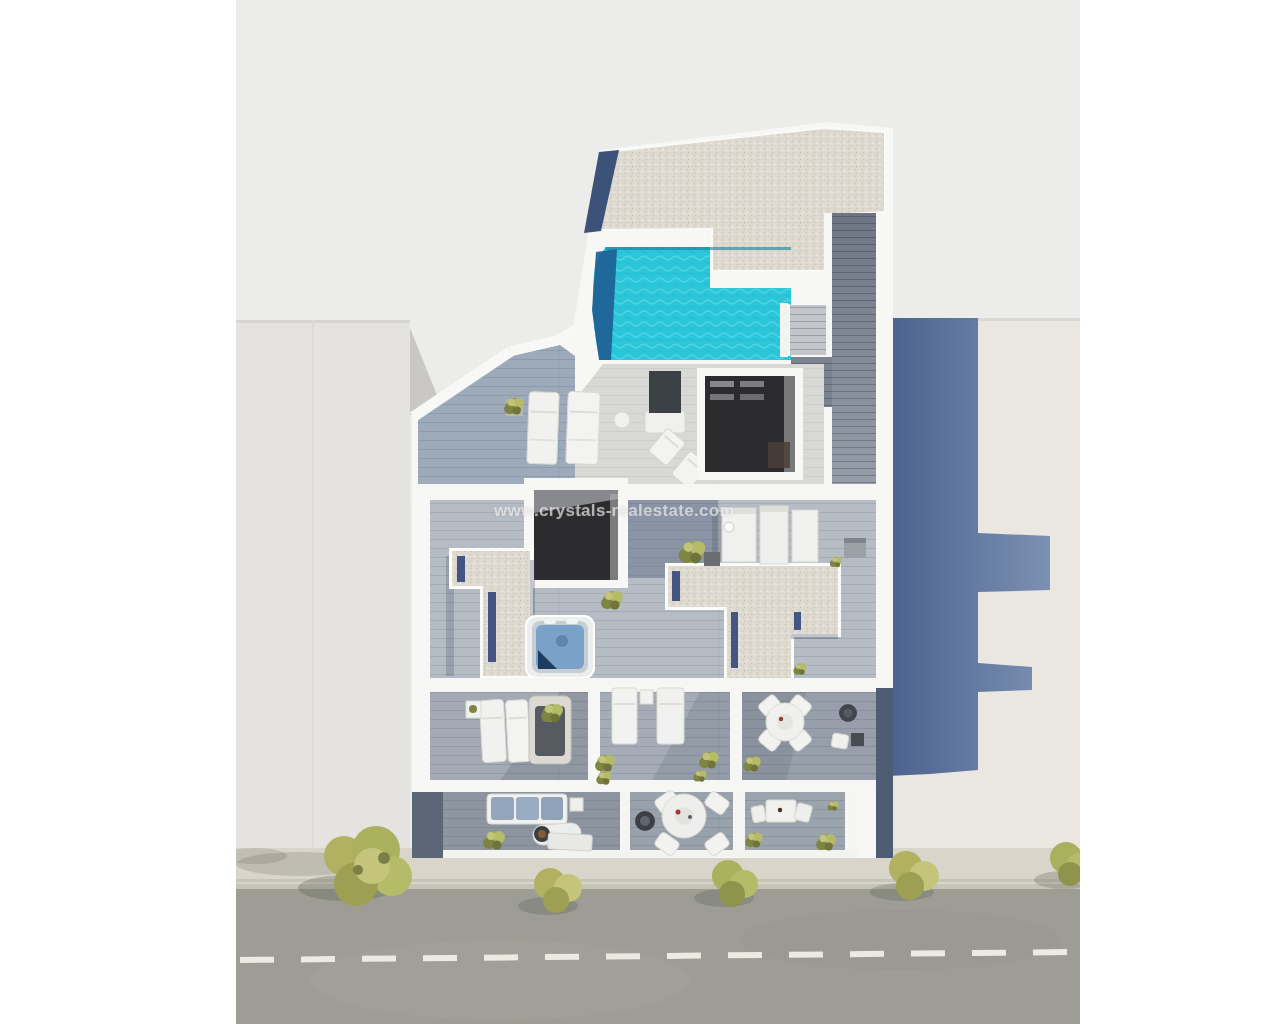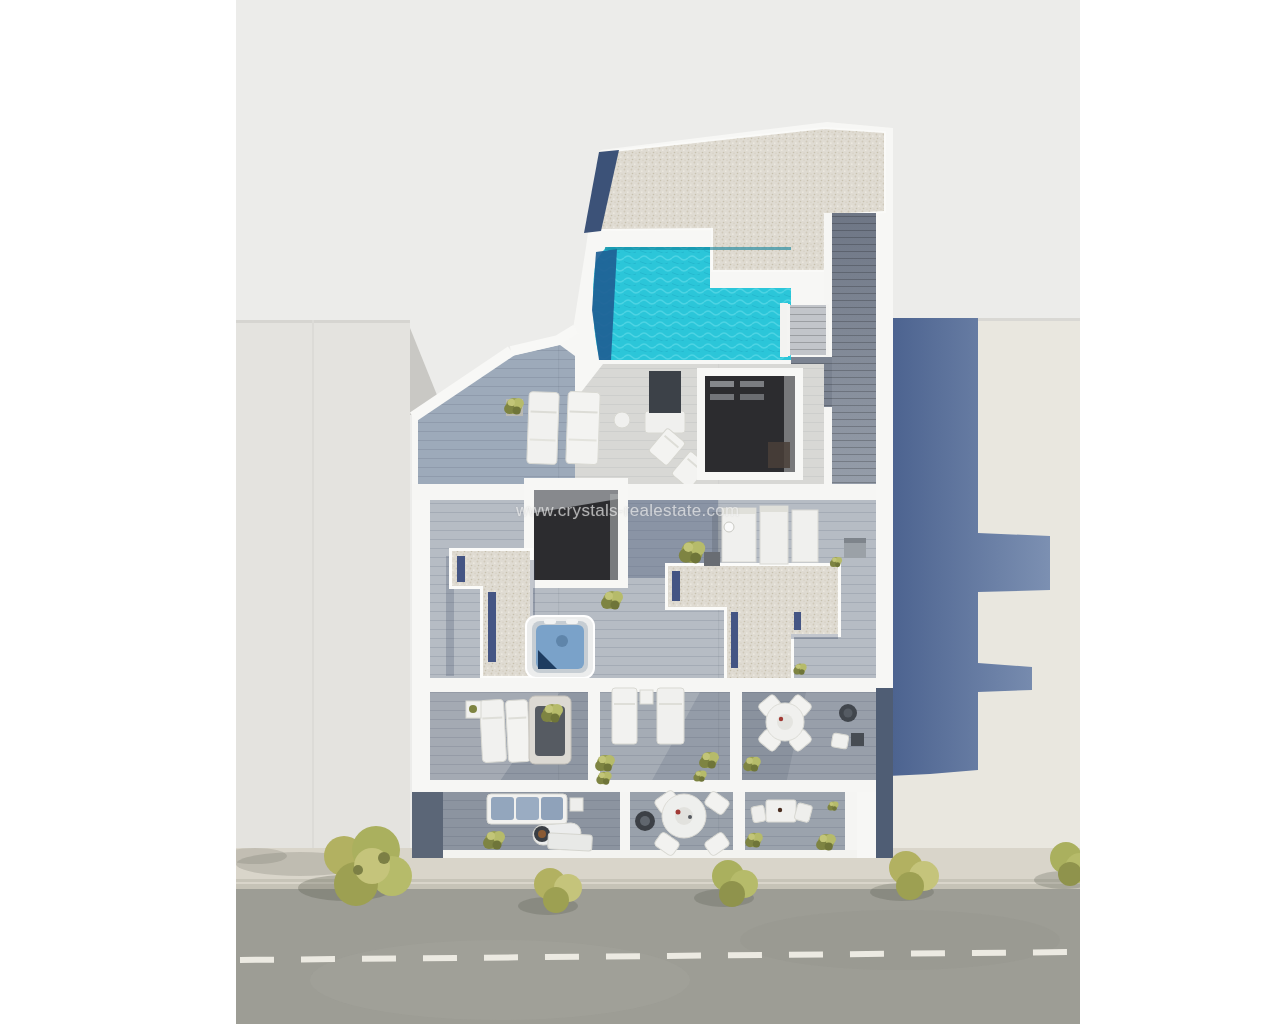--- a/index.html
+++ b/index.html
@@ -1,20 +1,20 @@
 <!DOCTYPE html>
 <html><head>
 <meta charset="utf-8">
 <style>
   html,body{margin:0;padding:0;background:#ffffff;width:1280px;height:1024px;overflow:hidden;}
   #stage{position:relative;width:1280px;height:1024px;font-family:"Liberation Sans",sans-serif;}
   #scene{position:absolute;left:0;top:0;}
   #watermark{
-    position:absolute;left:516px;top:501px;width:280px;
-    font-size:17px;font-weight:400;letter-spacing:.3px;white-space:nowrap;
+    position:absolute;left:494px;top:501px;width:280px;
+    font-size:17px;font-weight:700;letter-spacing:.3px;white-space:nowrap;
     color:rgba(250,250,250,.62);text-shadow:0 0 2px rgba(130,130,130,.30);
     user-select:none;pointer-events:none;z-index:5;
   }
 </style>
 </head>
 <body>
 
 <div id="stage">
 <svg id="scene" width="1280" height="1024" viewBox="0 0 1280 1024">
   <defs>

